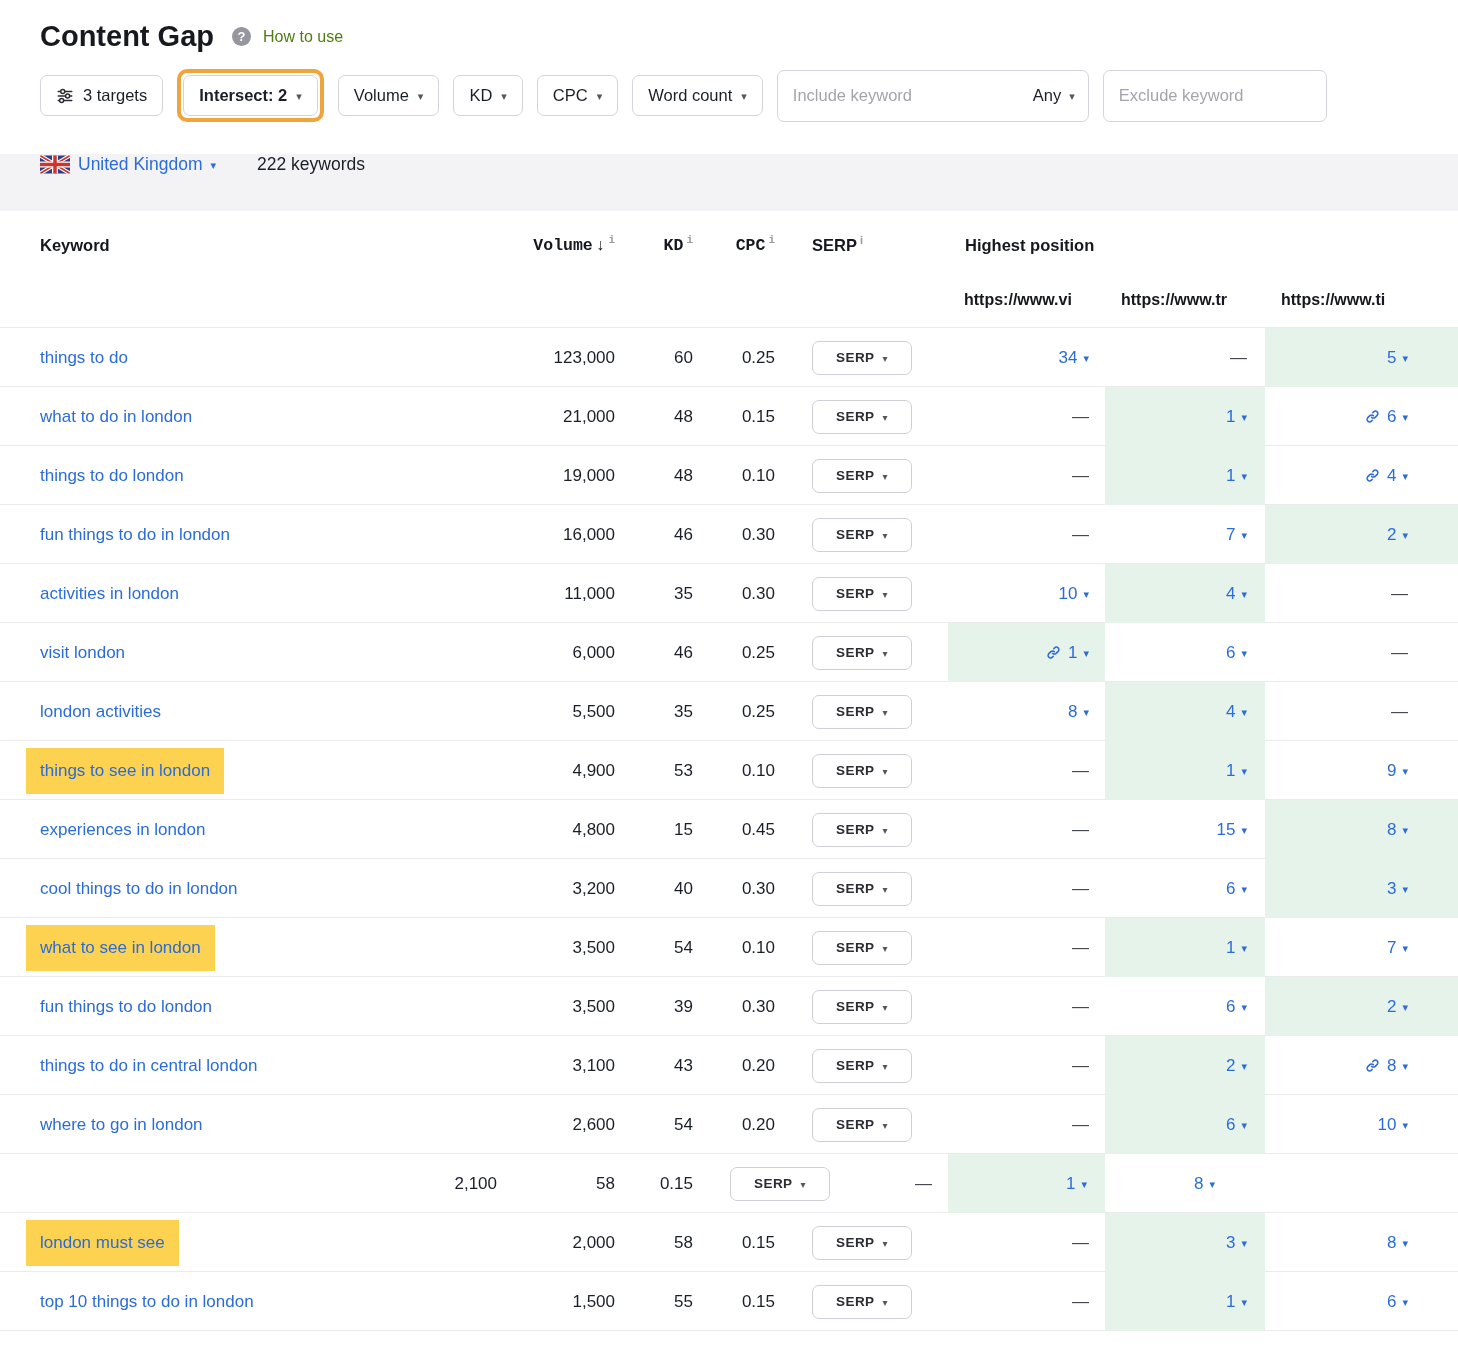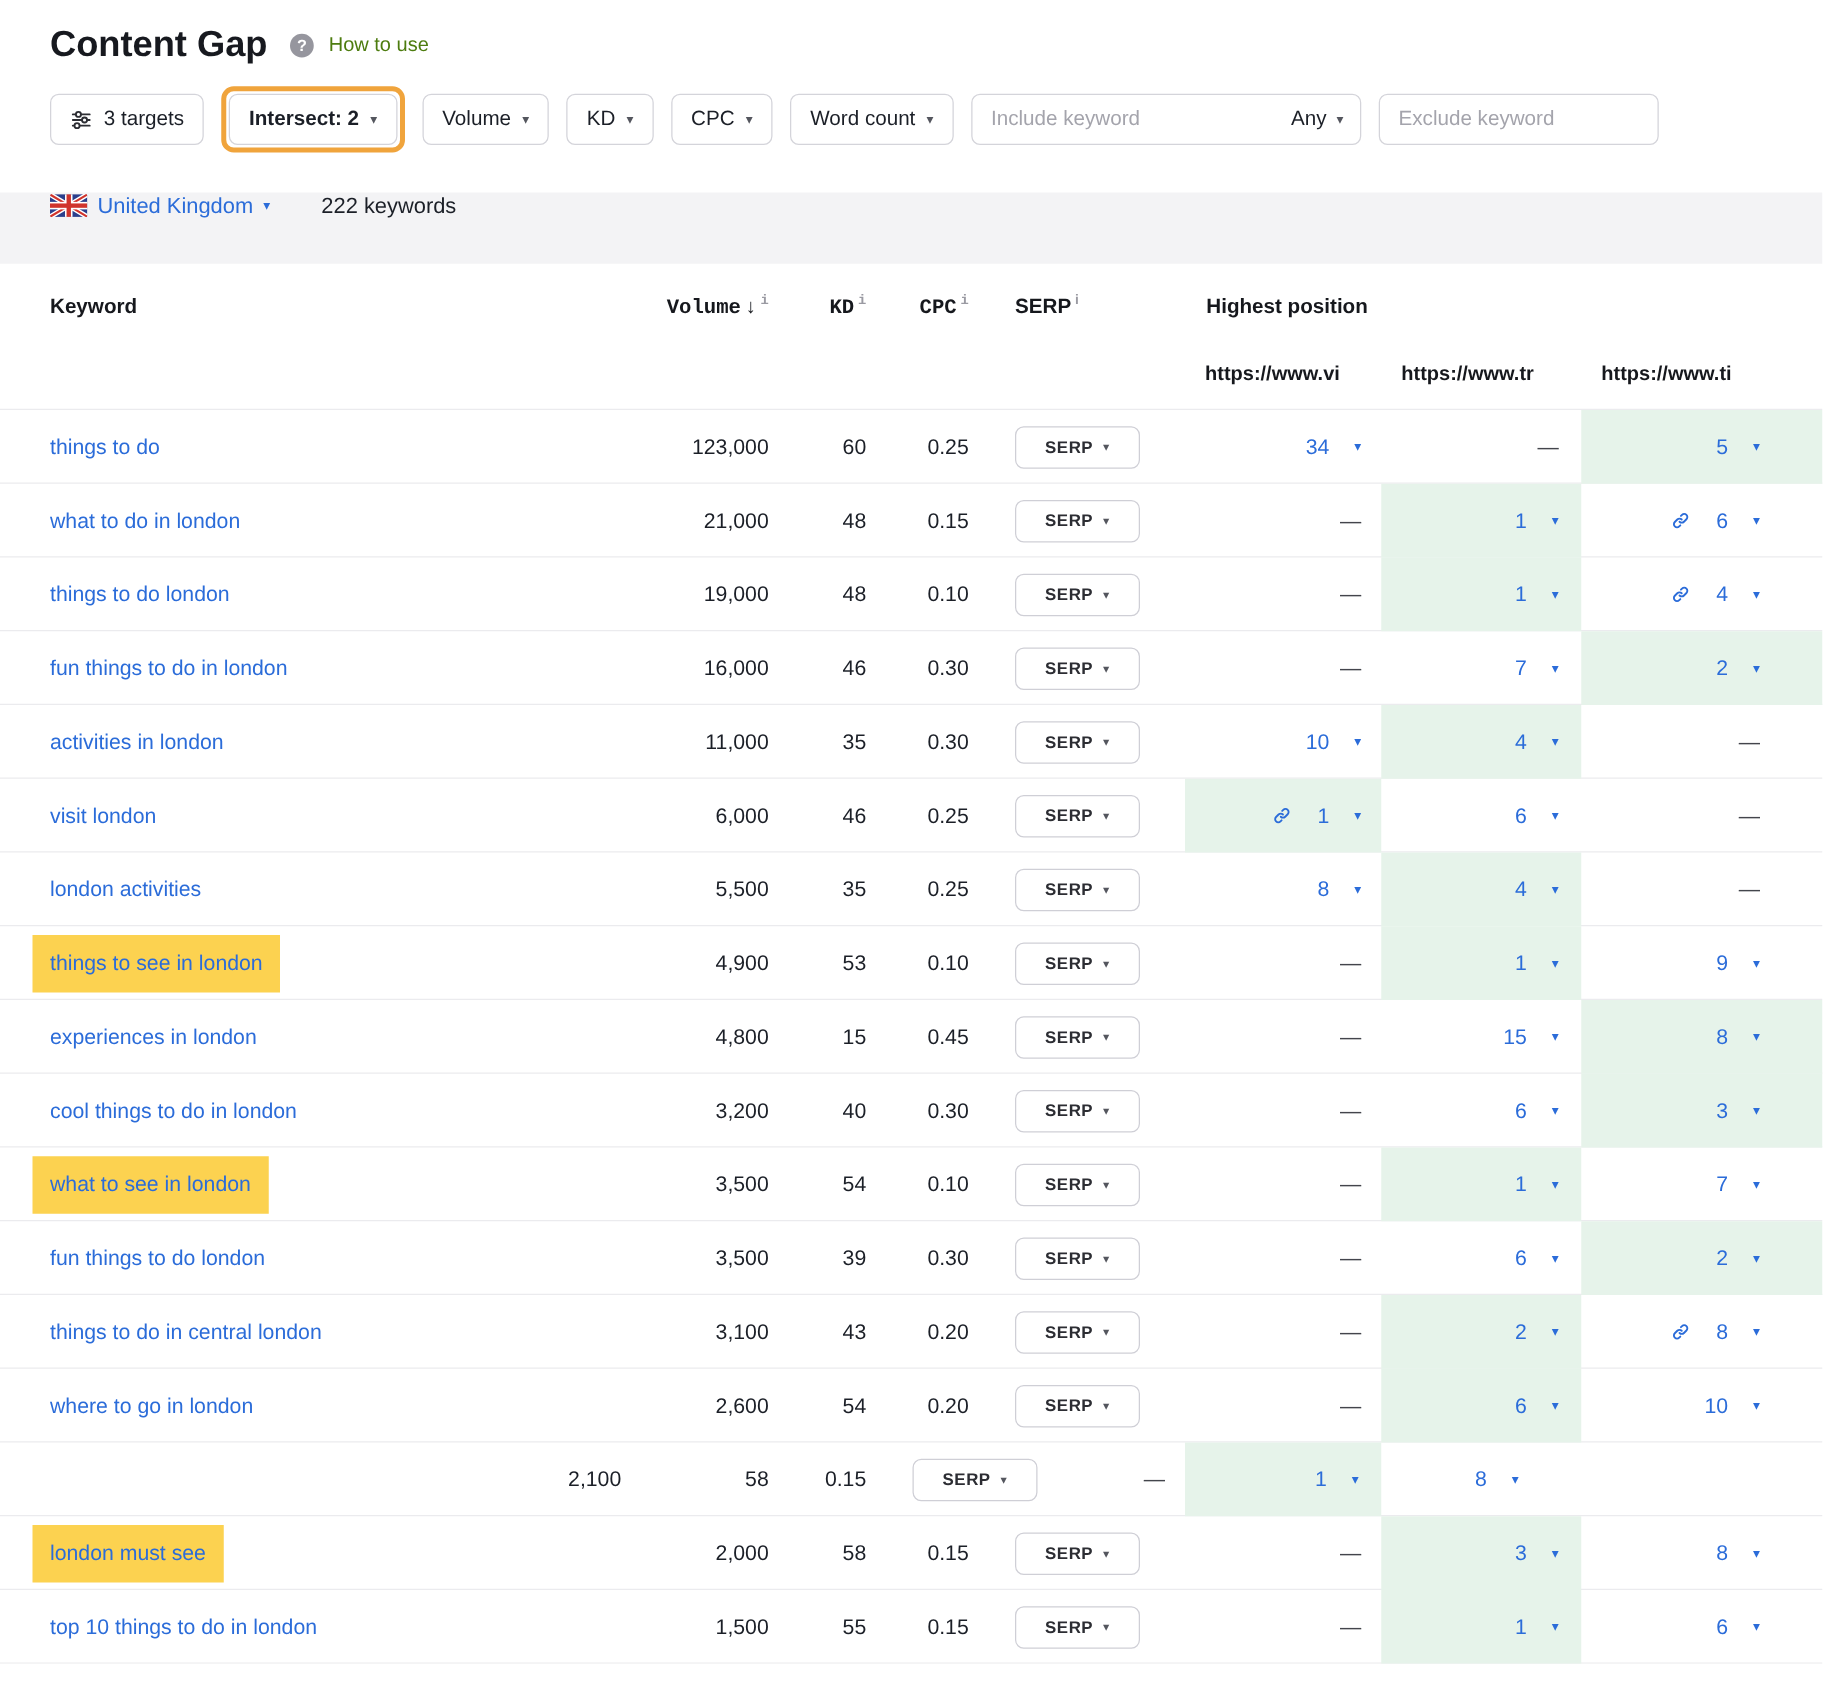--- a/index.html
+++ b/index.html
@@ -27,21 +27,21 @@
   .btn {
     height: 41px; padding: 0 15px; background: #fff;
     border: 1px solid #d4d4da; border-radius: 7px;
     font-size: 16.5px; color: #1b1f27; font-family: inherit;
     display: flex; align-items: center; gap: 9px; cursor: pointer; white-space: nowrap;
   }
   .car { color: #54565e; font-size: 11px; line-height: 1; margin-top: 2px; }
   .annotate { border: 4px solid #f0a43c; border-radius: 10px; padding: 2px; }
   .sliders-icon { display: flex; }
   .kw-input {
-    height: 41px; border: 1px solid #d4d4da; border-radius: 7px;
+    height: 52px; border: 1px solid #d4d4da; border-radius: 7px;
     display: flex; align-items: center; padding: 0 13px; background: #fff;
   }
   .kw-input.include { width: 312px; }
   .kw-input.exclude { width: 224px; }
   .kw-input input {
     border: none; outline: none; flex: 1; min-width: 0;
     font-size: 16.5px; font-family: inherit; color: #1b1f27; background: transparent;
   }
   .kw-input input::placeholder { color: #a4a4ac; }
   .any-select { display: flex; align-items: center; gap: 8px; font-size: 16.5px; color: #1b1f27; cursor: pointer; padding-left: 10px; }
@@ -78,21 +78,21 @@
   .num { text-align: right; font-size: 17px; color: #1b1f27; }
   .serp-cell { padding-left: 37px; }
   .serp-btn {
     width: 100px; height: 34px; background: #fff; border: 1px solid #cfcfd6; border-radius: 7px;
     font-family: inherit; font-weight: 700; font-size: 13.5px; letter-spacing: .4px; color: #2c2d33;
     display: flex; align-items: center; justify-content: center; gap: 8px; cursor: pointer;
   }
   .serp-btn .car { font-size: 10px; }
   .pos {
     align-self: stretch; display: flex; align-items: center; justify-content: flex-end;
-    gap: 20px; font-size: 17px; padding-right: 16px;
+    gap: 6px; font-size: 17px; padding-right: 16px;
   }
   .pos.c2 { padding-right: 18px; }
   .pos.c3 { padding-right: 50px; }
   .pos.best { background: #e6f3ea; }
   .pos-val { color: #2b6cd9; cursor: pointer; }
   .pos-val.dash { color: #43454c; cursor: default; }
   .pos .car { color: #2b6cd9; font-size: 11px; }
   .link-ic { color: #2b6cd9; display: flex; margin-right: 1px; }
 </style>
 </head>

